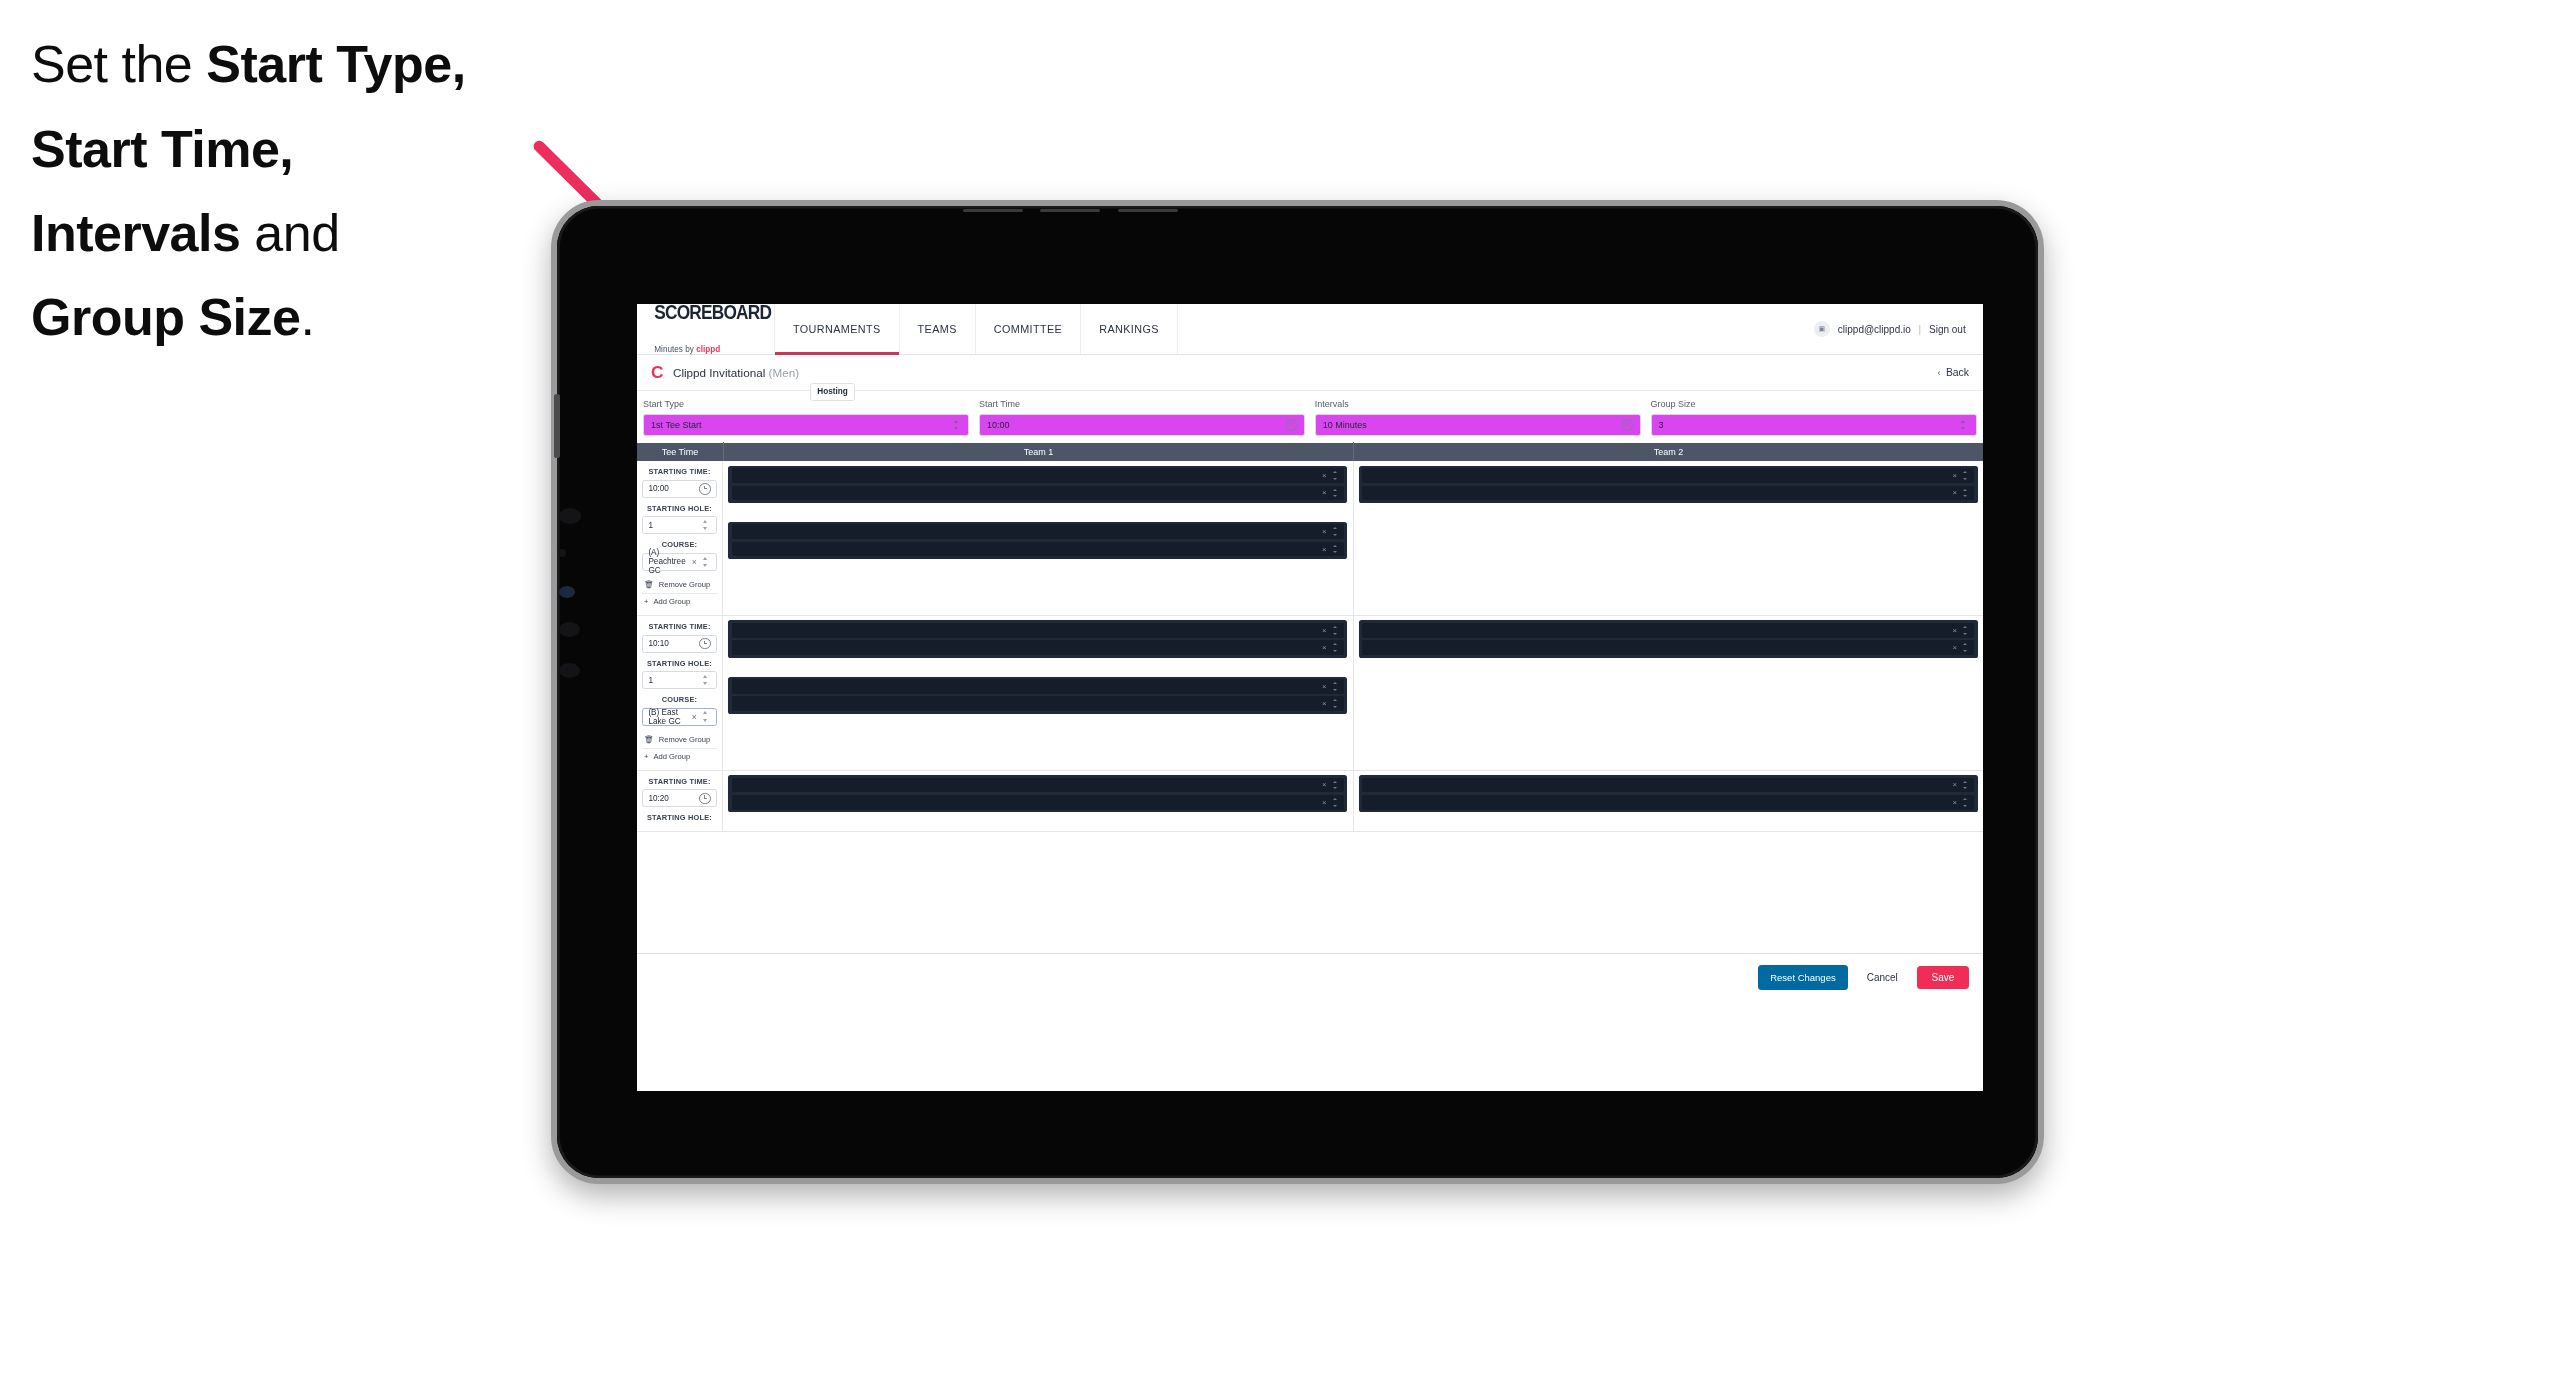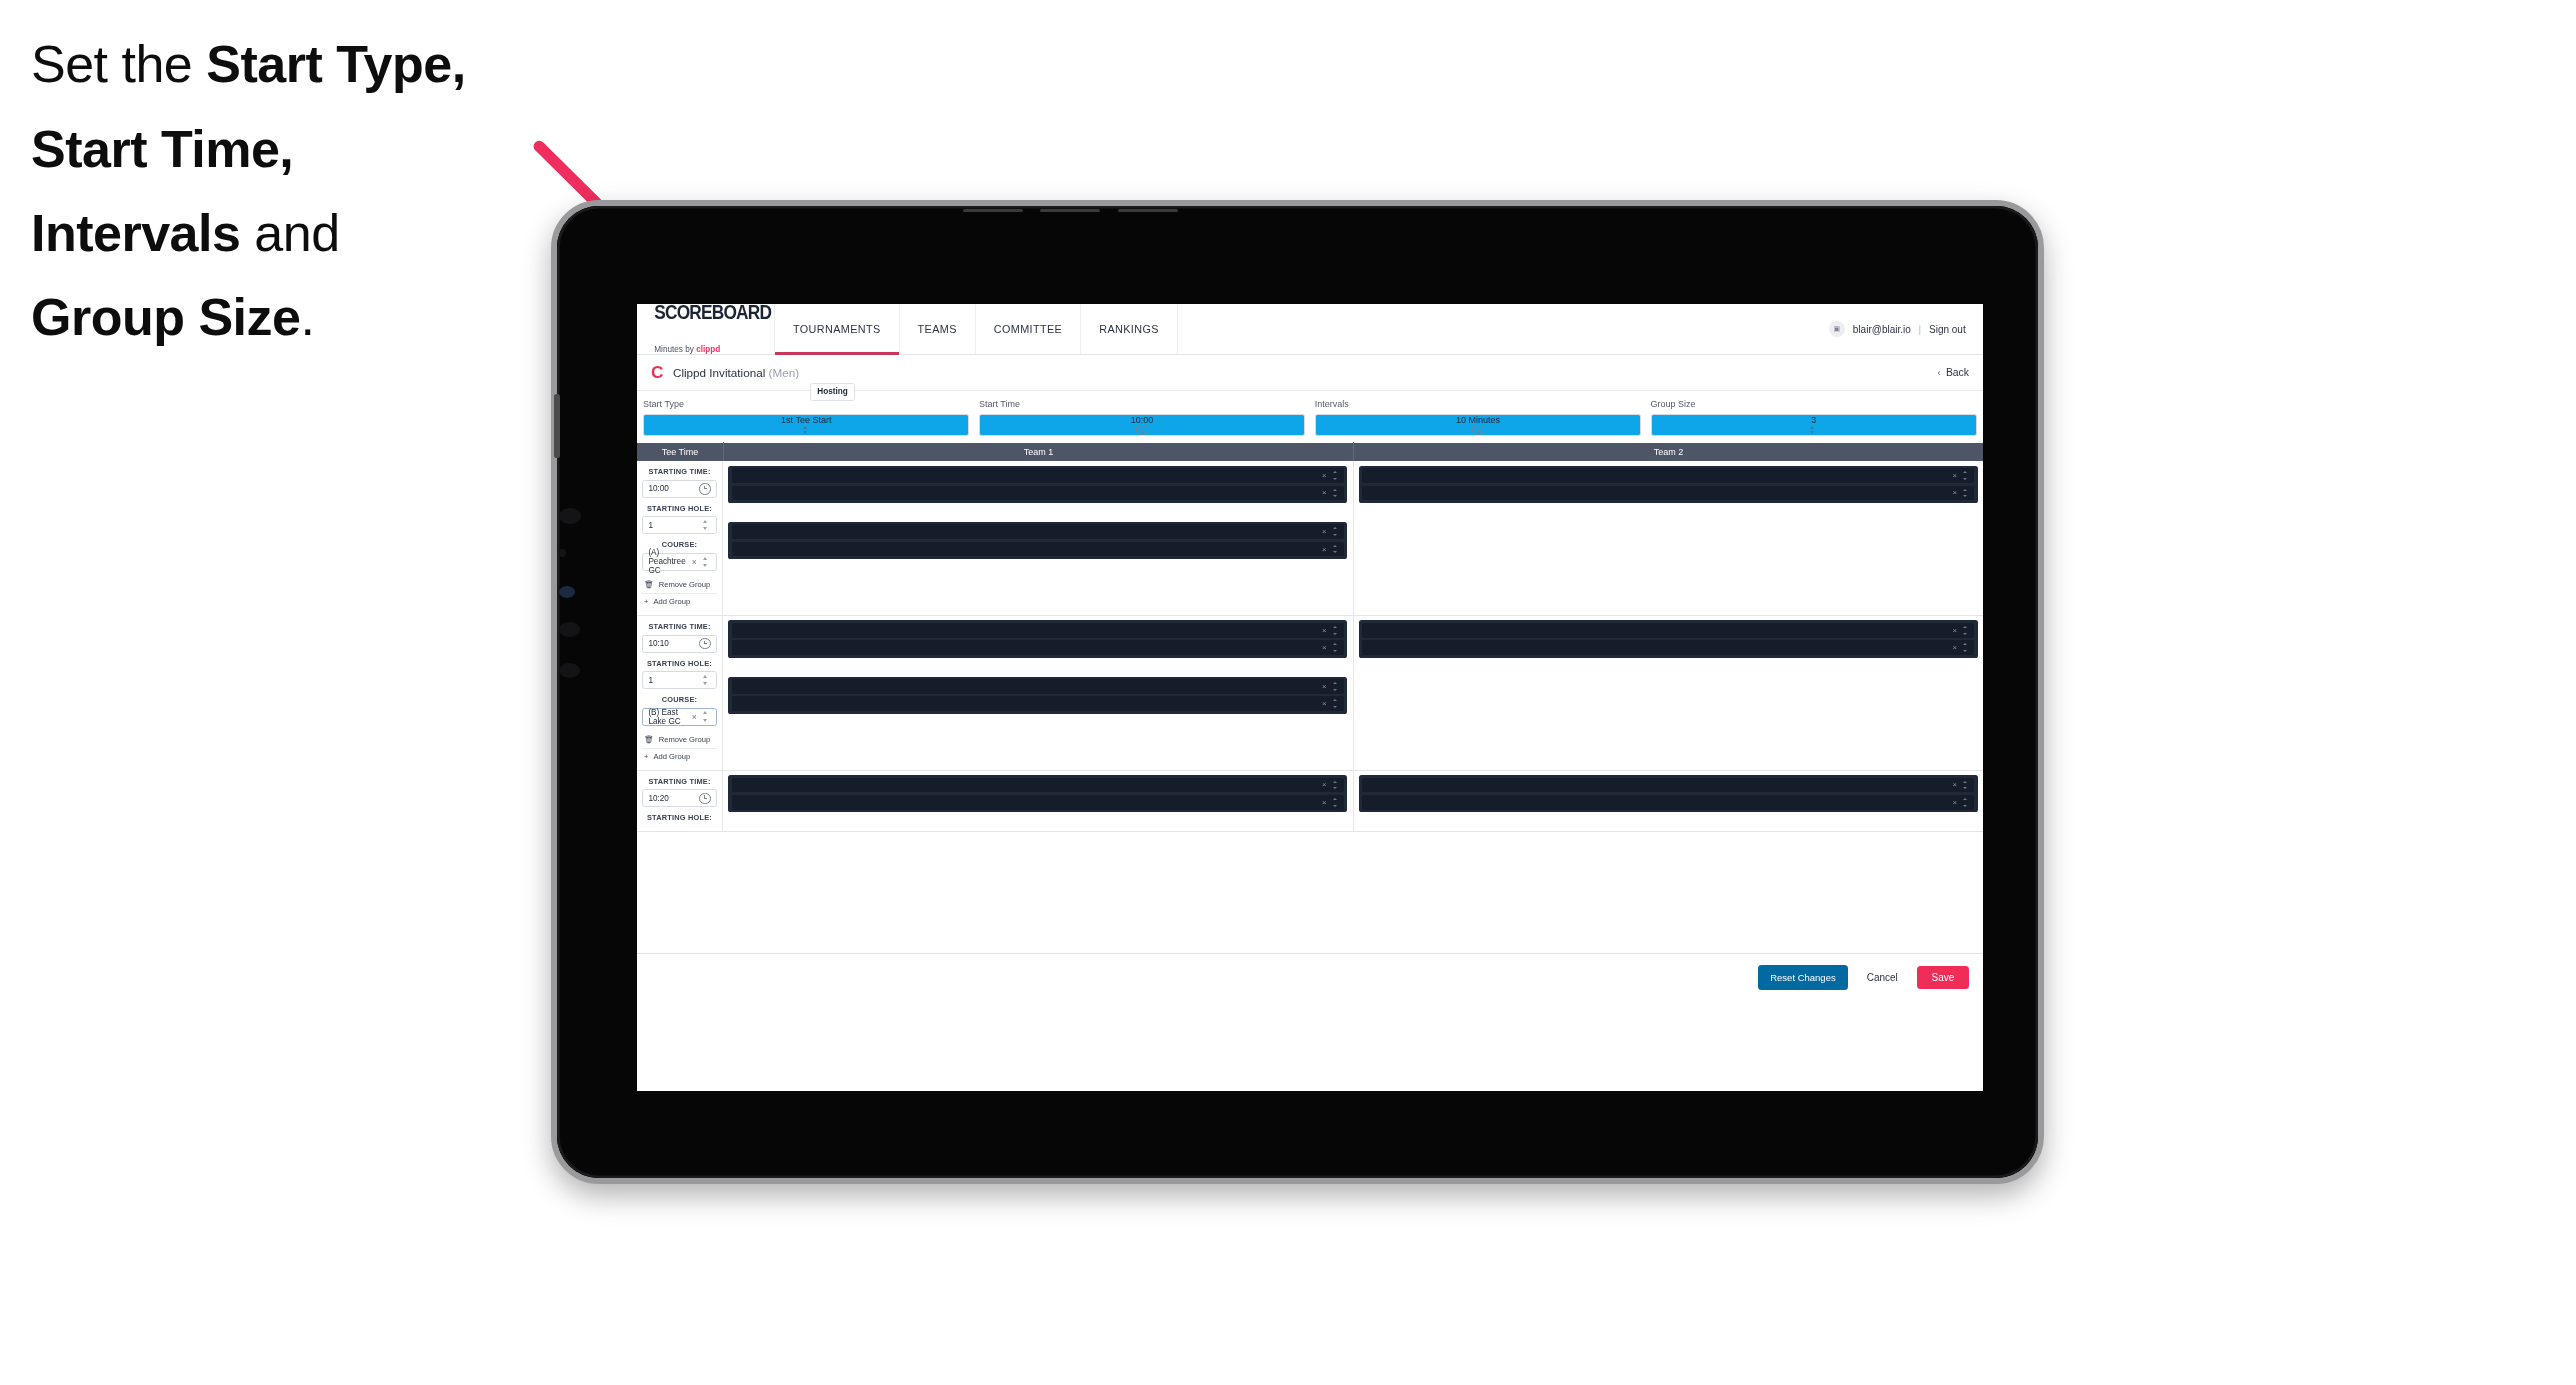--- a/index.html
+++ b/index.html
@@ -65,22 +65,22 @@
   #hosting{margin-left:11.2px;font-size:8.2px;font-weight:700;color:#1f2636;
            border:0.9px solid #dfe1e6;border-radius:2.6px;padding:3.5px 6px;background:#fff;margin-top:38px;}
   #crumb-spacer{flex:1;}
   #back{font-size:10.4px;color:#2b3243;display:flex;align-items:center;gap:5.2px;cursor:pointer;}
   #back .chev{font-size:9.5px;color:#555c6b;}
 
   
   #fields{display:flex;gap:4.3px;padding:7.8px 3.5px 7px 3.5px;background:#fff;}
   .field{flex:1;padding:0 2.6px;}
   .field-label{font-size:9px;color:#555c6b;margin-bottom:5.2px;}
-  .field-box{height:22.4px;border:0.9px solid #d7dae0;border-radius:2.6px;background:#0ea5e9;
-             display:flex;align-items:center;padding:0 7px;box-sizing:border-box;flex-direction:column;}
+  .field-box{height:22.4px;border:0.9px solid #d7dae0;border-radius:2.6px;background:#d946ef;
+             display:flex;align-items:center;padding:0 7px;box-sizing:border-box;}
   .field-val{flex:1;font-size:9px;color:#1f2636;}
   .spin{width:8.6px;height:12px;position:relative;opacity:.6;}
   .spin::before,.spin::after{content:"";position:absolute;left:0.9px;
       border-left:2.8px solid transparent;border-right:2.8px solid transparent;}
   .spin::before{top:0.9px;border-bottom:3.3px solid #5b6170;}
   .spin::after{bottom:0.9px;border-top:3.3px solid #5b6170;}
   .clockicon{width:9.5px;height:9.5px;border:1px solid #7a808d;border-radius:50%;position:relative;}
   .clockicon::before{content:"";position:absolute;left:3.5px;top:1.7px;width:0.9px;height:3px;background:#7a808d;}
   .clockicon::after{content:"";position:absolute;left:3.9px;top:4.3px;width:2.6px;height:0.9px;background:#7a808d;}
 
@@ -181,21 +181,21 @@
       </div>
     <div class="navtab">
         <span>COMMITTEE</span>
       </div>
     <div class="navtab">
         <span>RANKINGS</span>
       </div>
     <div id="nav-spacer"></div>
     <div id="userbox">
       <div id="avatar">▣</div>
-      <span>blair@blair.io</span>
+      <span>clippd@clippd.io</span>
       <span class="sep">|</span>
       <span id="signout">Sign out</span>
     </div>
   </div>
 
   <div id="crumb">
     <div id="clippd-c">C</div>
     <div id="tourname">
       <span>Clippd Invitational</span>
       <span class="muted">(Men)</span>

